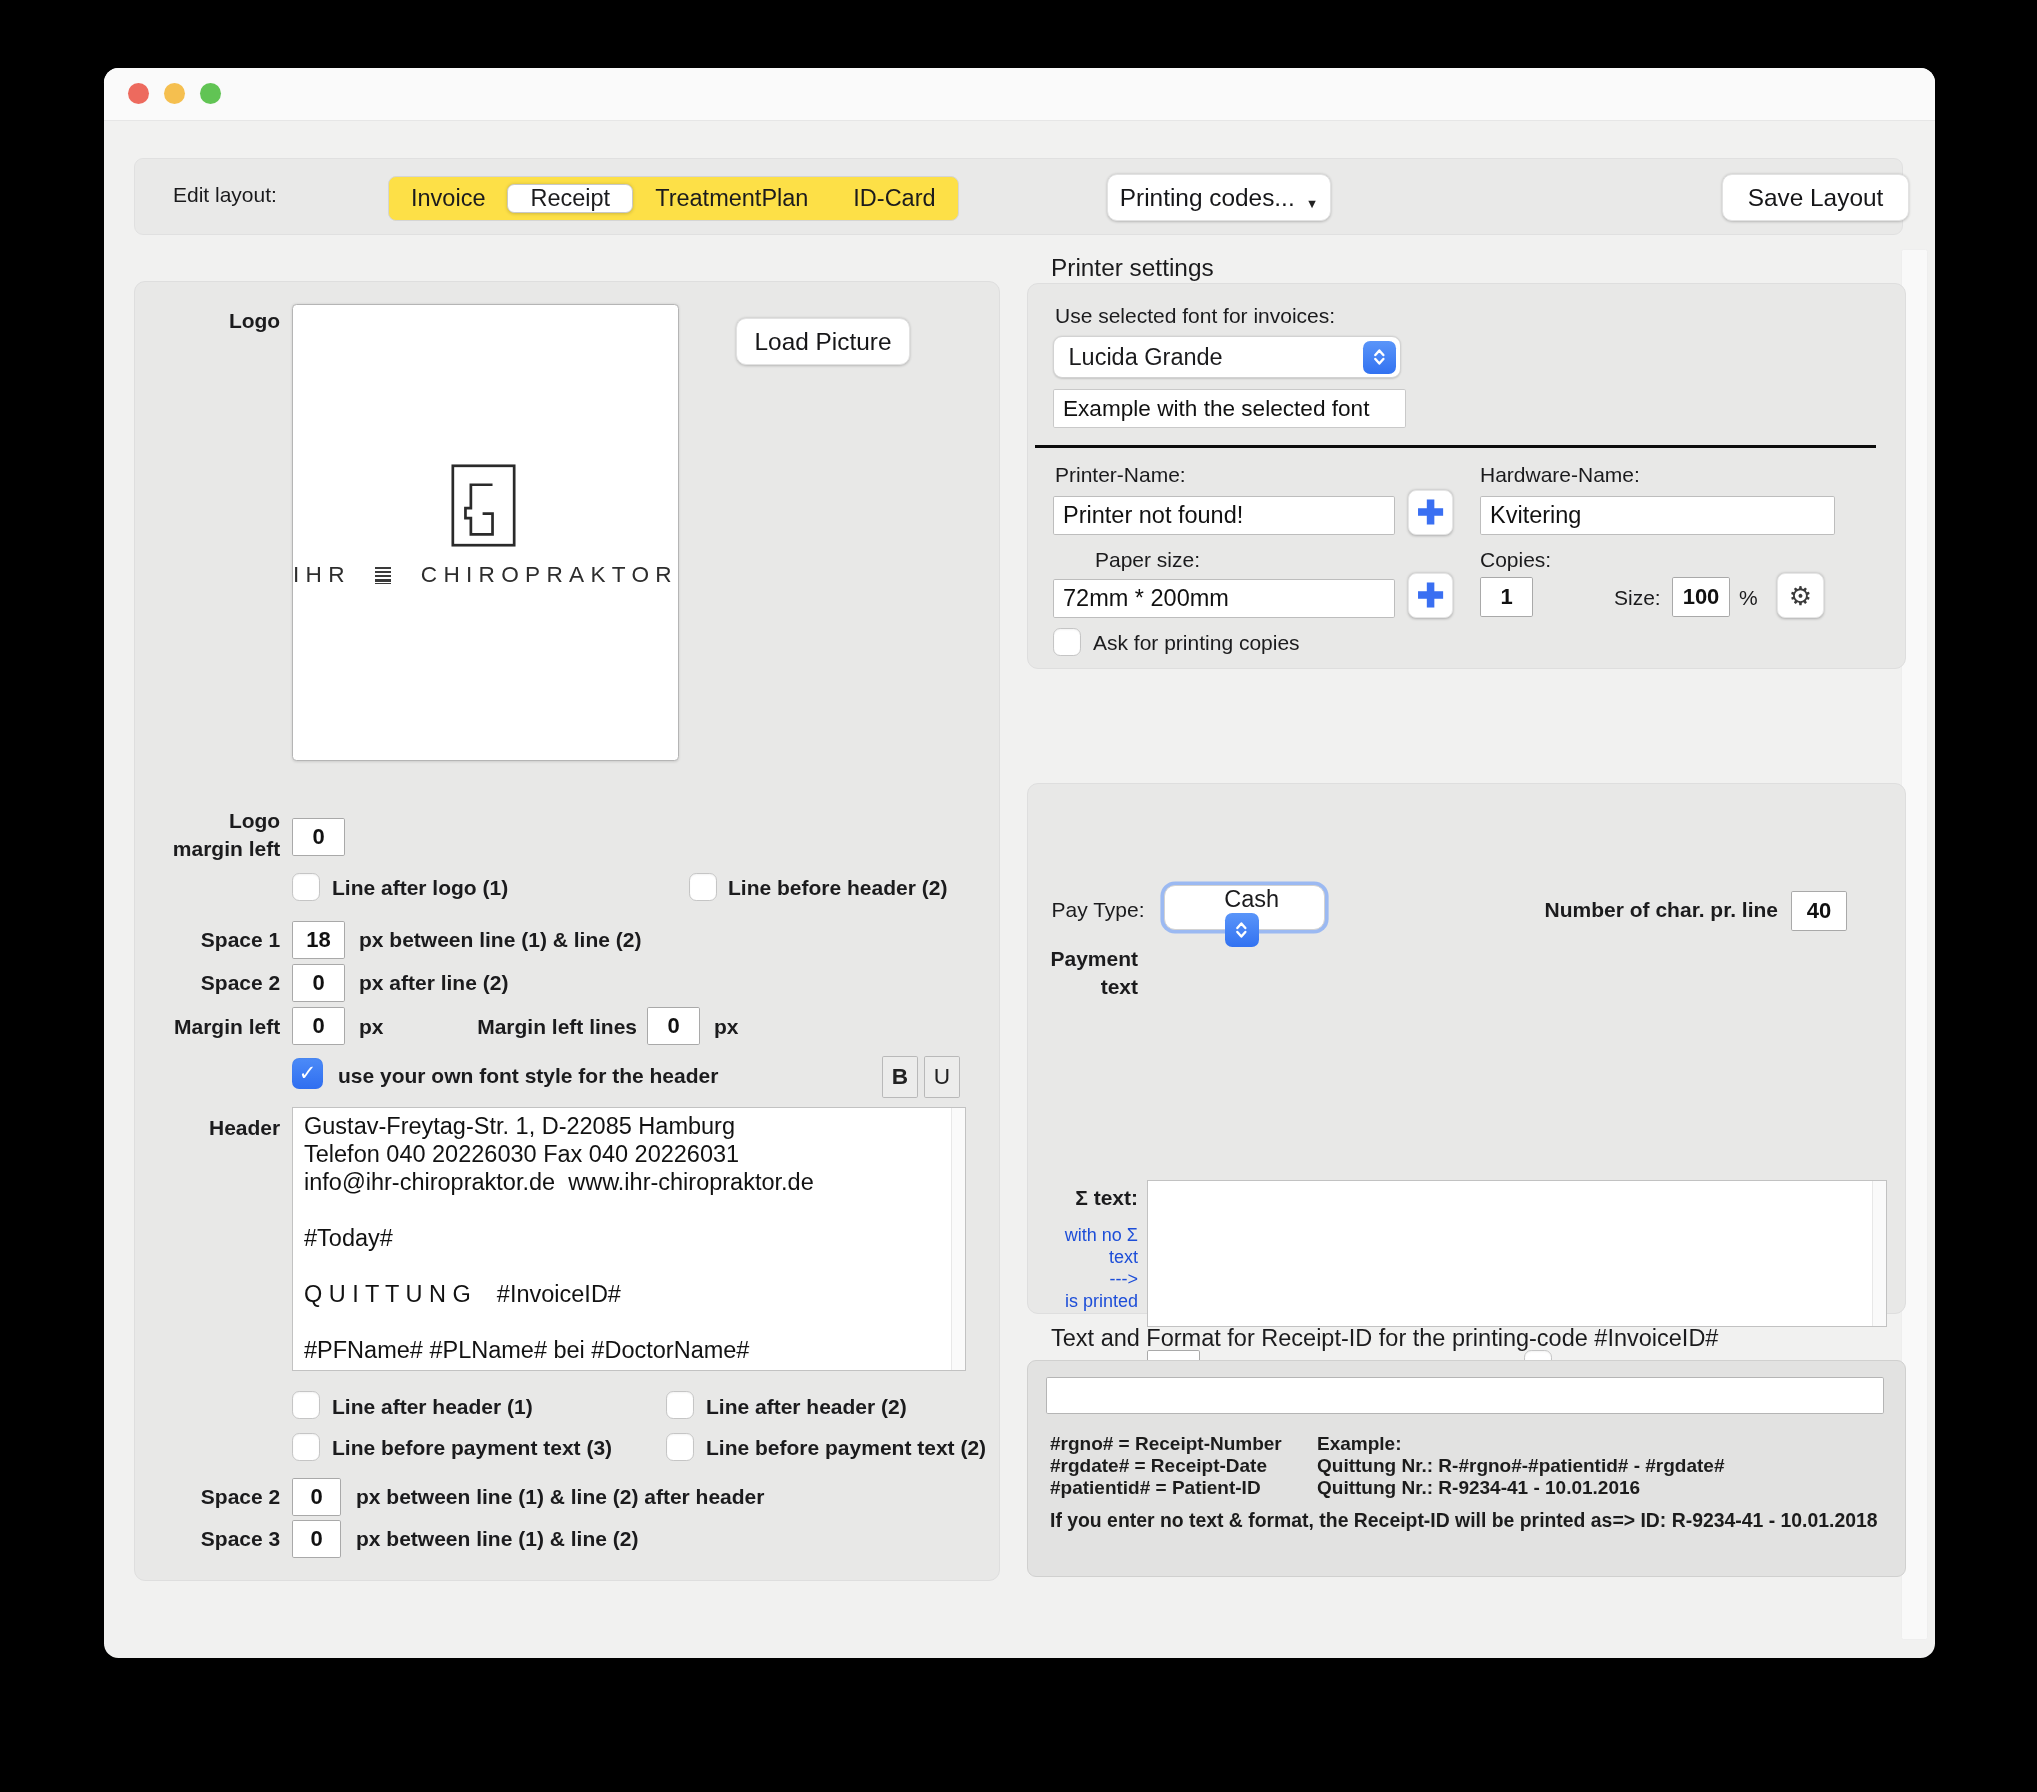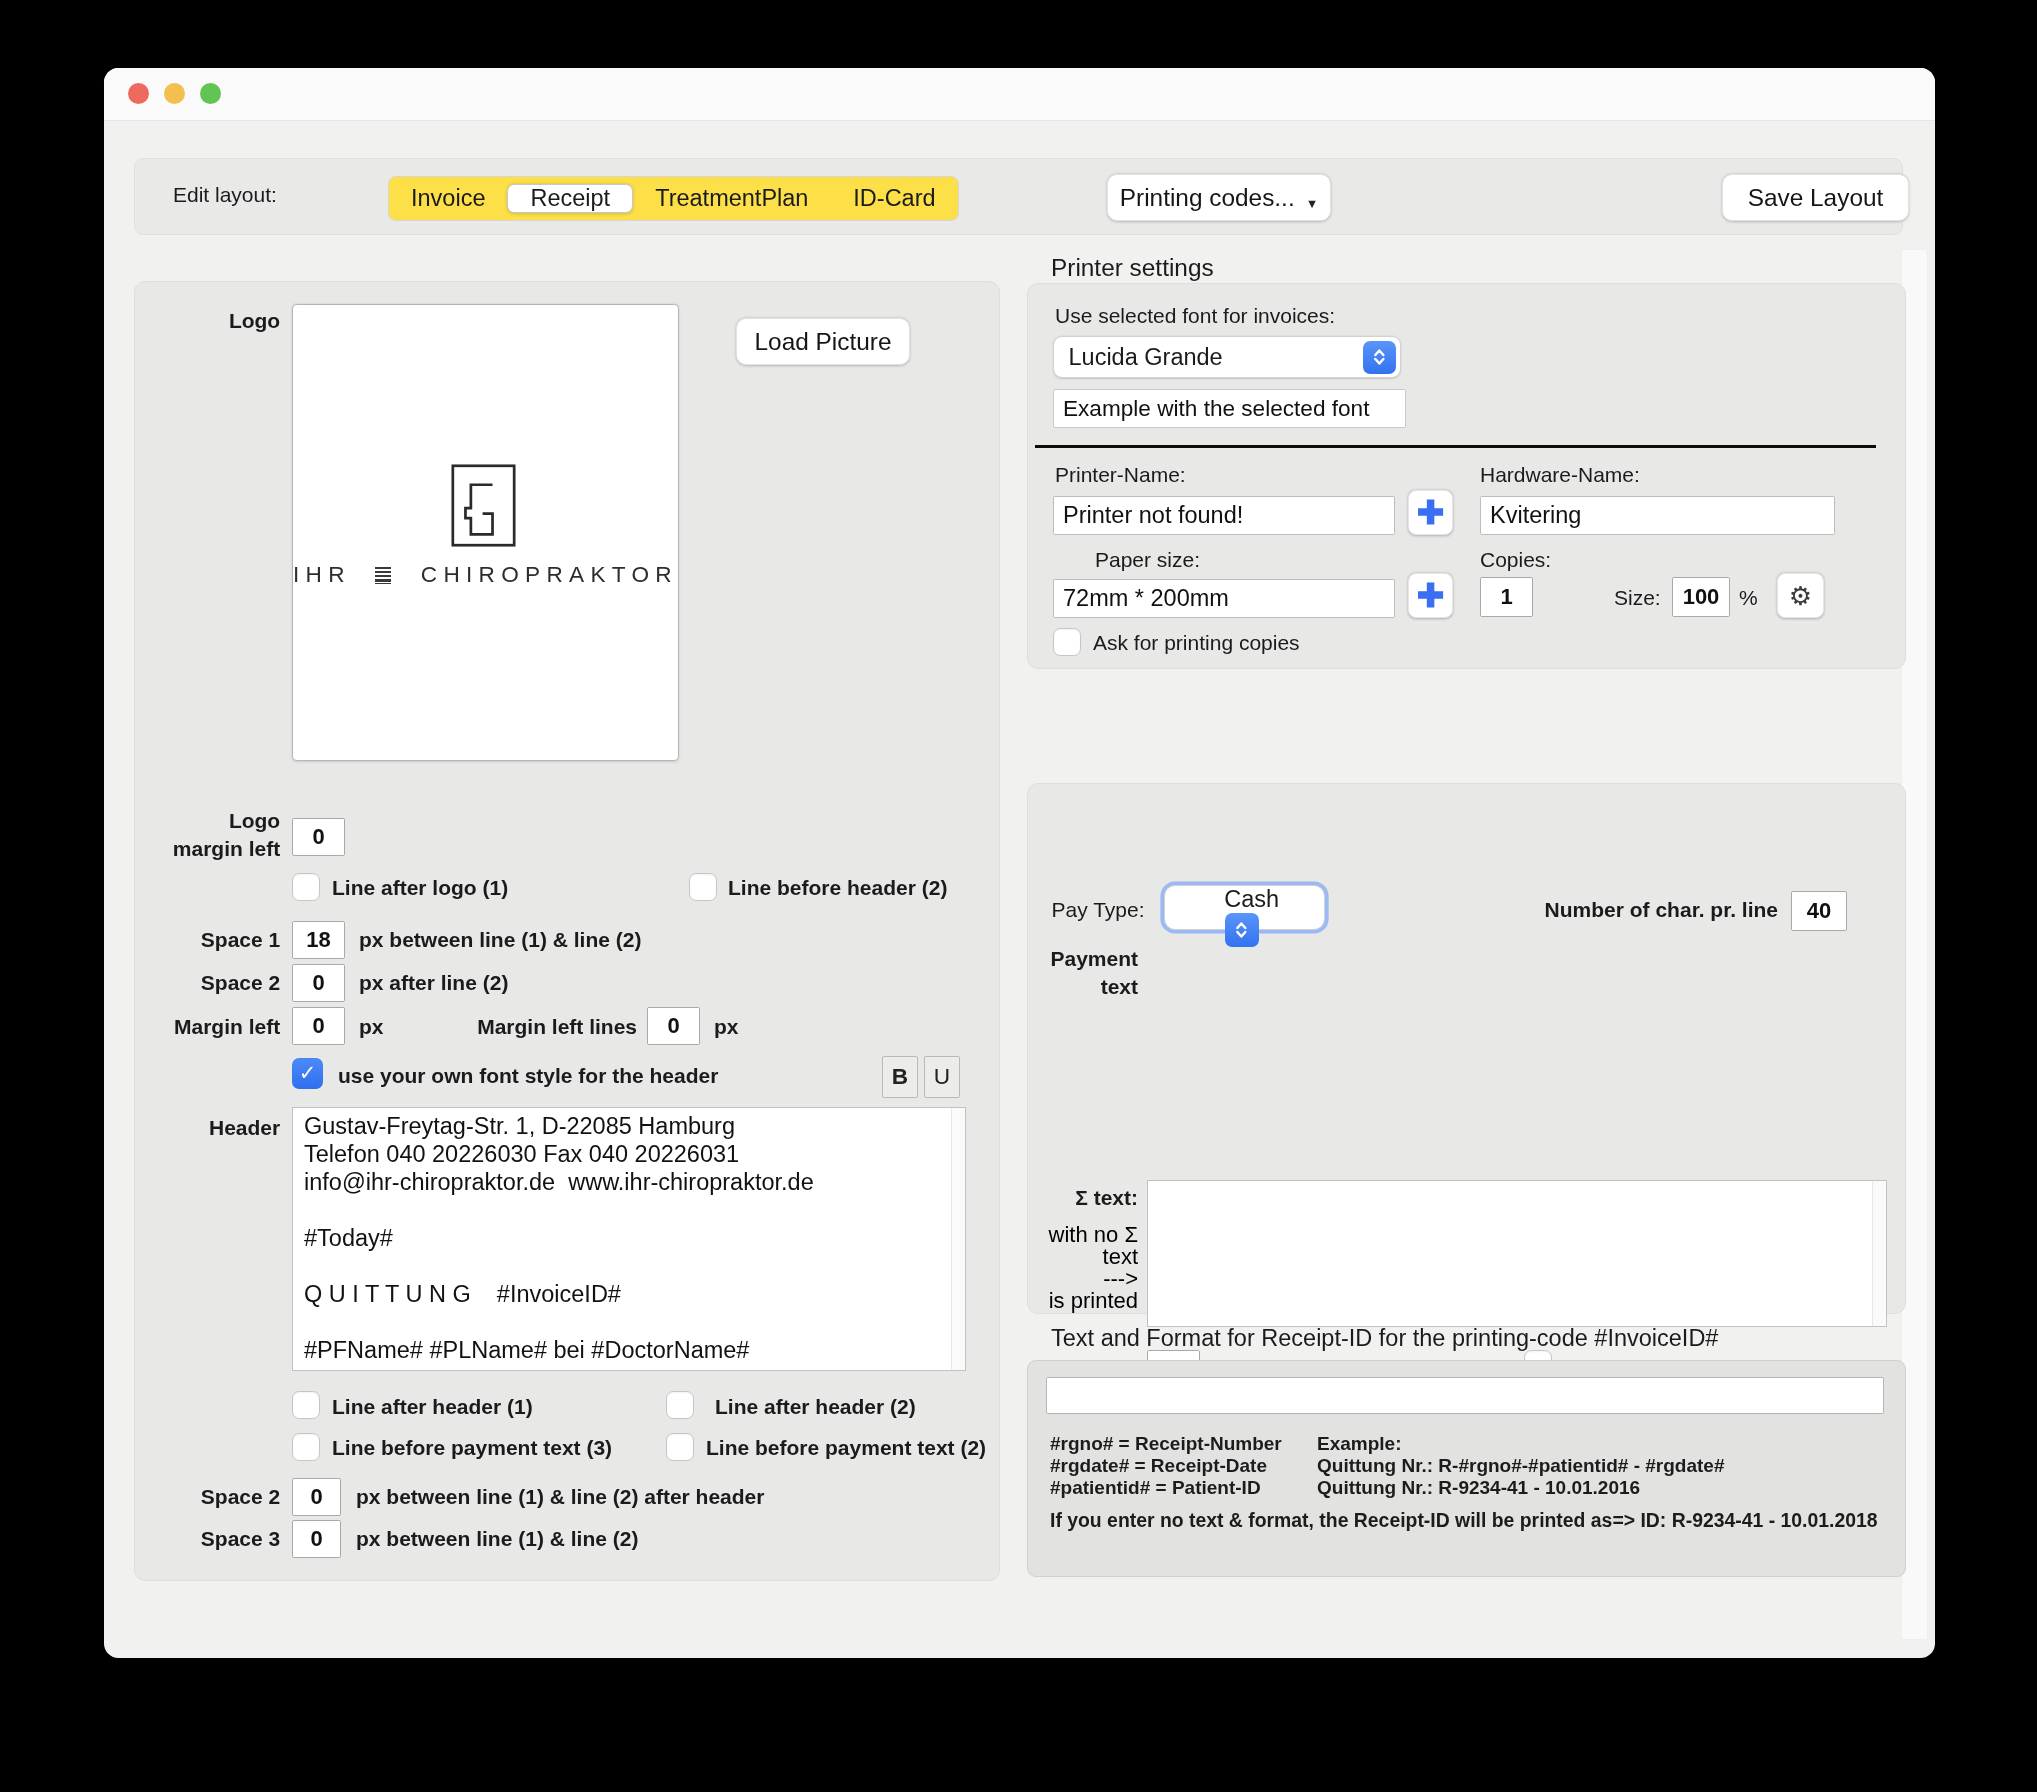--- a/index.html
+++ b/index.html
@@ -126,21 +126,21 @@
   .rtitle{left:947px;top:186px;font-size:24.4px;}
   .p1{left:923px;top:215px;width:877px;height:384px;}
   .p2{left:923px;top:715px;width:877px;height:529px;}
   .p3{left:923px;top:1292px;width:877px;height:215px;background:#e2e2e1;border:0.9px solid #d0d0cf;border-radius:9px;}
   .sep{height:2.7px;background:#0c0c0c;}
   .legend{font-size:19px;font-weight:bold;color:#1c1c1c;line-height:22px;white-space:nowrap;}
   .scrollstrip{
     left:1797px;top:181px;width:25px;height:1389px;background:#f9f9f9;
     border:0.9px solid #eeeeee;border-radius:2.7px;
   }
-  .note-sm{font-size:22px;color:#000000;line-height:22px;white-space:nowrap;}
+  .note-sm{font-size:18px;color:#1d4ed8;line-height:22px;white-space:nowrap;}
 </style>
 </head>
 <body>
 
 <div class="abs window">
 
   <div class="abs titlebar">
     <div class="abs light red"></div>
     <div class="abs light yellow"></div>
     <div class="abs light green"></div>
@@ -229,21 +229,21 @@
 
 Q U I T T U N G    #InvoiceID#
 
 #PFName# #PLName# bei #DoctorName#</textarea>
       <div class="ta-track"></div>
     </div>
 
     <div class="abs cb" style="left:157px;top:1109px;"></div>
     <div class="abs lbl b" style="left:197px;top:1113px;">Line after header (1)</div>
     <div class="abs cb" style="left:531px;top:1109px;"></div>
-    <div class="abs lbl b" style="left:571px;top:1113px;margin-left:9px;">Line after header (2)</div>
+    <div class="abs lbl b" style="left:571px;top:1113px;">Line after header (2)</div>
 
     <div class="abs cb" style="left:157px;top:1151px;"></div>
     <div class="abs lbl b" style="left:197px;top:1154px;">Line before payment text (3)</div>
     <div class="abs cb" style="left:531px;top:1151px;"></div>
     <div class="abs lbl b" style="left:571px;top:1154px;">Line before payment text (2)</div>
 
     <div class="abs lbl b rlabel" style="left:7.2px;top:1203px;width:138px;">Space 2</div>
     <input class="abs num" style="left: 157px; top: 1196px; width: 47px; height: 36px;" value="0">
     <div class="abs lbl b" style="left:221px;top:1203px;">px between line (1) &amp; line (2) after header</div>
 

